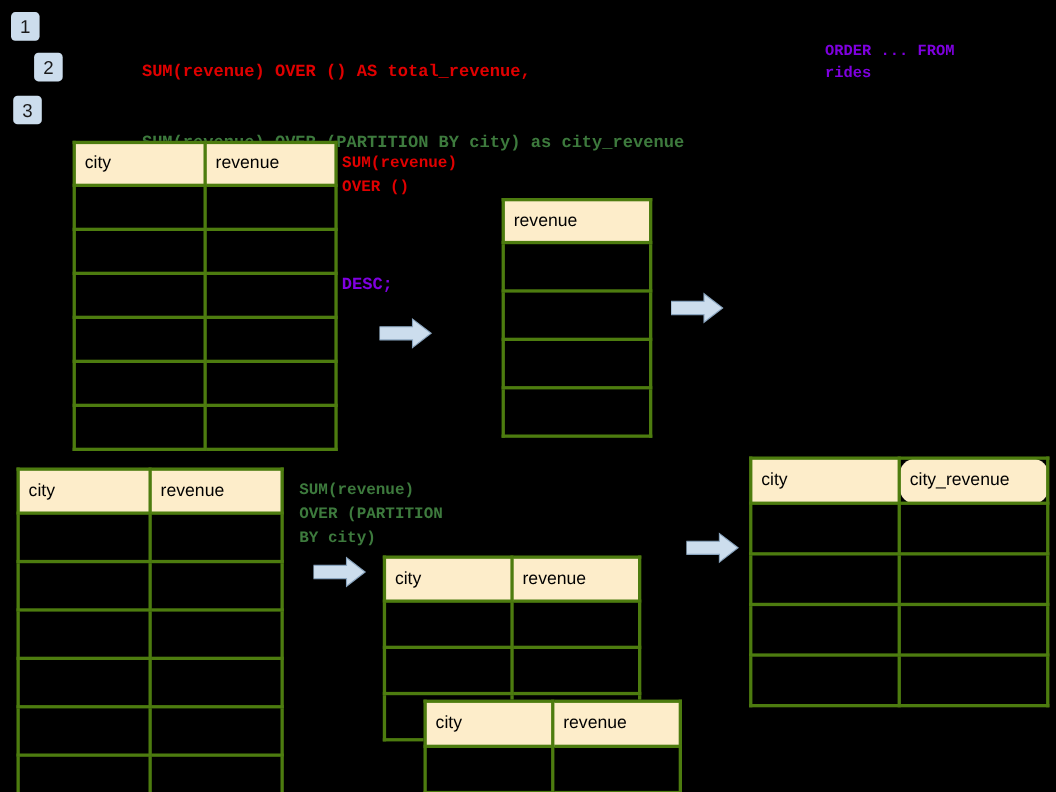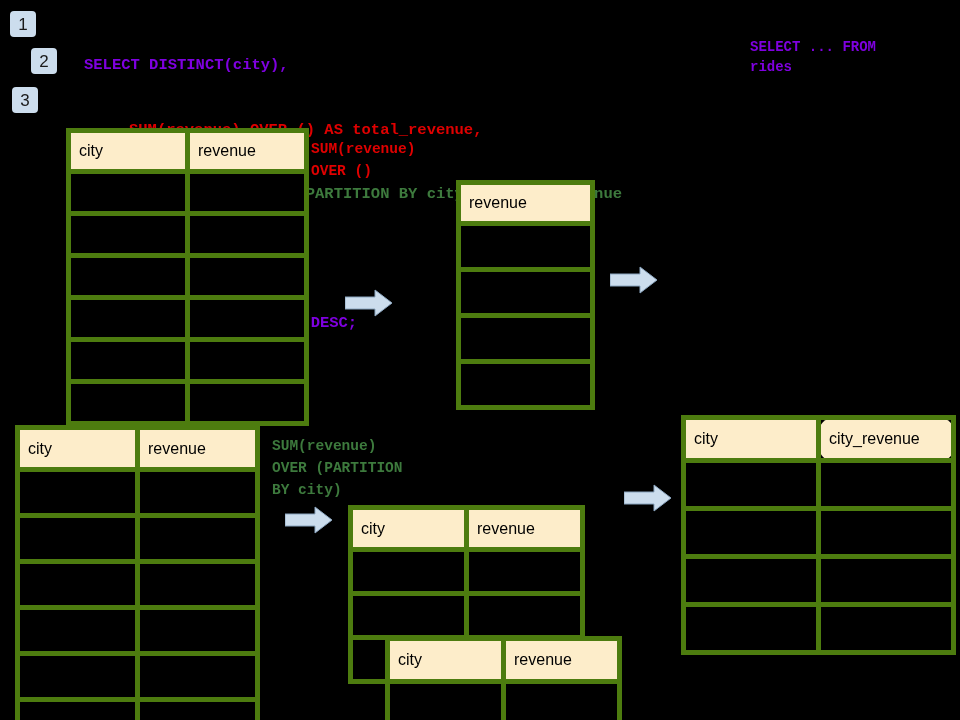--- a/index.html
+++ b/index.html
@@ -54,21 +54,21 @@
   }
 
   
   .tbl {
     position: absolute;
     border-collapse: collapse;
     table-layout: fixed;
     background: #000000;
   }
   .tbl td, .tbl th {
-    border: 5px solid #4d7c0f;
+    border: 3px solid #4d7c0f;
     padding: 0;
     margin: 0;
     background: #000000;
   }
   .tbl th {
     background: #fdedca;
     color: #000000;
     font-family: "Liberation Sans", sans-serif;
     font-weight: normal;
     font-size: 16px;
@@ -84,28 +84,27 @@
 </head>
 <body>
 
 <div id="canvas">
 
   <div class="badge" style="left:10px; top:11px;">1</div>
   <div class="badge" style="left:31px; top:48px;">2</div>
   <div class="badge" style="left:12px; top:87px;">3</div>
 
   <div class="sql" style="left:84px; top:12px;">
-    <div class="sql-line" style="color:#7f00e0;">SELECT DISTINCT(city),</div>
     <div class="sql-line" style="color:#e00000; padding-left:45px;">SUM(revenue) OVER () AS total_revenue,</div>
     <div class="sql-line" style="color:#3d7a3d; padding-left:45px;">SUM(revenue) OVER (PARTITION BY city) as city_revenue</div>
     <div class="sql-line" style="color:#7f00e0; padding-left:22px;">FROM rides</div>
     <div class="sql-line" style="color:#7f00e0; padding-left:22px;">ORDER by city_revenue DESC;</div>
   </div>
 
-  <div class="annot" style="left:750px; top:37px; color:#7f00e0; line-height:20px; font-size:14px;">SELECT ... FROM
+  <div class="annot" style="left:750px; top:37px; color:#7f00e0; line-height:20px; font-size:14px;">ORDER ... FROM
 rides</div>
 
   <div class="annot" style="left:311px; top:138px; color:#e00000;">SUM(revenue)
 OVER ()</div>
 
   <div class="annot" style="left:272px; top:435px; color:#3d7a3d;">SUM(revenue)
 OVER (PARTITION
 BY city)</div>
 
   <table class="tbl" style="left:66px; top:128px; width:238px;">

